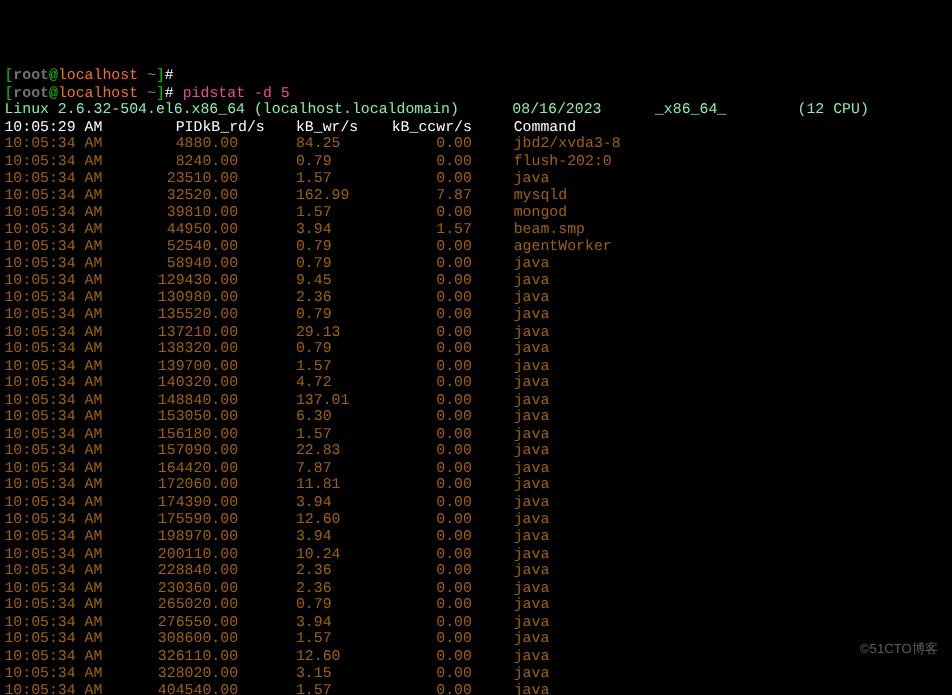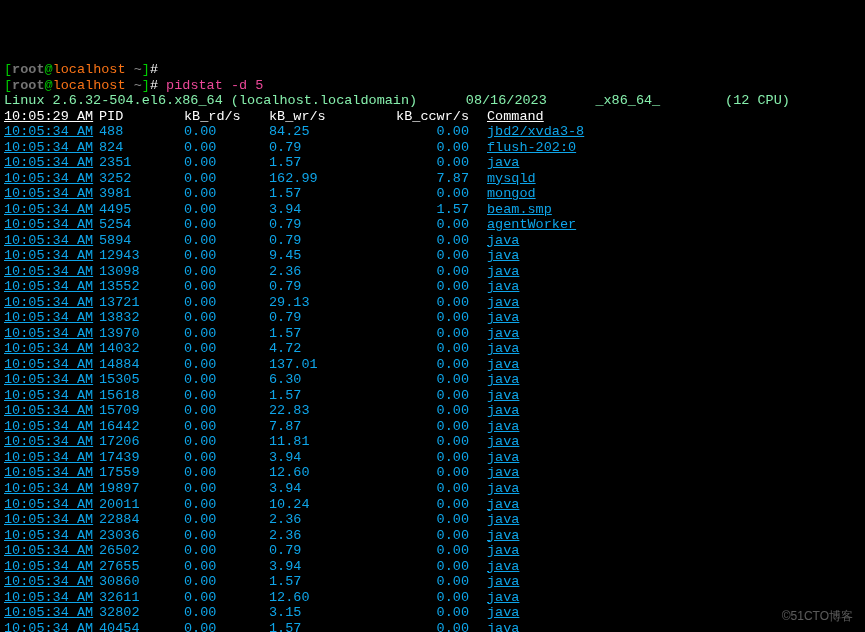--- a/index.html
+++ b/index.html
@@ -19,35 +19,35 @@
     .prompt-line { display: block; }
     .bracket { color: #00cc00; }
     .user { color: #737373; font-weight: bold; }
     .at { color: #00cc00; }
     .host { color: #f97316; }
     .tilde { color: #888; }
     .hash { color: #fff; }
     .cmd { color: #ec4899; }
     .header-line { color: #86efac; }
     .cols { color: #fff; }
-    .data-row { color: #0ea5e9; display: block; }
+    .data-row { color: #a16207; display: block; }
     .watermark {
       position: absolute;
       right: 12px;
-      bottom: 8px;
+      bottom: 34px;
       color: rgba(255,255,255,0.35);
       font-size: 12px;
       font-family: sans-serif;
     }
-    .c-time { width: 95px; display: inline-block; text-decoration: underline; }
-    .c-pid  { width: 85px; display: inline-block; text-align: left; }
+    .c-time { width: 95px; display: inline-block; }
+    .c-pid  { width: 85px; display: inline-block; text-align: right; }
     .c-rd   { width: 85px; display: inline-block; text-align: left; }
     .c-wr   { width: 85px; display: inline-block; text-align: left; }
-    .c-ccwr { width: 75px; display: inline-block; text-align: right; margin-left: 40px; }
-    .c-cmd  { margin-left: 18px; display: inline-block; text-decoration: underline; }
+    .c-ccwr { width: 75px; display: inline-block; text-align: right; }
+    .c-cmd  { margin-left: 38px; display: inline-block; }
   </style>
 </head>
 <body>
 
 
 
 <span class="prompt-line"><span class="bracket">[</span><span class="user">root</span><span class="at">@</span><span class="host">localhost</span> <span class="tilde">~</span><span class="bracket">]</span><span class="hash">#</span></span><span class="prompt-line"><span class="bracket">[</span><span class="user">root</span><span class="at">@</span><span class="host">localhost</span> <span class="tilde">~</span><span class="bracket">]</span><span class="hash">#</span> <span class="cmd">pidstat -d 5</span></span><span class="header-line"><span>Linux 2.6.32-504.el6.x86_64 (localhost.localdomain)</span>      <span>08/16/2023</span>      <span>_x86_64_</span>        <span>(12 CPU)</span></span>
 <span class="cols"><span class="c-time">10:05:29 AM</span><span class="c-pid">PID</span><span class="c-rd">kB_rd/s</span><span class="c-wr">kB_wr/s</span><span class="c-ccwr">kB_ccwr/s</span><span class="c-cmd">Command</span></span><div id="rows"><span class="data-row"><span class="c-time">10:05:34 AM</span><span class="c-pid">488</span><span class="c-rd">0.00</span><span class="c-wr">84.25</span><span class="c-ccwr">0.00</span><span class="c-cmd">jbd2/xvda3-8</span></span><span class="data-row"><span class="c-time">10:05:34 AM</span><span class="c-pid">824</span><span class="c-rd">0.00</span><span class="c-wr">0.79</span><span class="c-ccwr">0.00</span><span class="c-cmd">flush-202:0</span></span><span class="data-row"><span class="c-time">10:05:34 AM</span><span class="c-pid">2351</span><span class="c-rd">0.00</span><span class="c-wr">1.57</span><span class="c-ccwr">0.00</span><span class="c-cmd">java</span></span><span class="data-row"><span class="c-time">10:05:34 AM</span><span class="c-pid">3252</span><span class="c-rd">0.00</span><span class="c-wr">162.99</span><span class="c-ccwr">7.87</span><span class="c-cmd">mysqld</span></span><span class="data-row"><span class="c-time">10:05:34 AM</span><span class="c-pid">3981</span><span class="c-rd">0.00</span><span class="c-wr">1.57</span><span class="c-ccwr">0.00</span><span class="c-cmd">mongod</span></span><span class="data-row"><span class="c-time">10:05:34 AM</span><span class="c-pid">4495</span><span class="c-rd">0.00</span><span class="c-wr">3.94</span><span class="c-ccwr">1.57</span><span class="c-cmd">beam.smp</span></span><span class="data-row"><span class="c-time">10:05:34 AM</span><span class="c-pid">5254</span><span class="c-rd">0.00</span><span class="c-wr">0.79</span><span class="c-ccwr">0.00</span><span class="c-cmd">agentWorker</span></span><span class="data-row"><span class="c-time">10:05:34 AM</span><span class="c-pid">5894</span><span class="c-rd">0.00</span><span class="c-wr">0.79</span><span class="c-ccwr">0.00</span><span class="c-cmd">java</span></span><span class="data-row"><span class="c-time">10:05:34 AM</span><span class="c-pid">12943</span><span class="c-rd">0.00</span><span class="c-wr">9.45</span><span class="c-ccwr">0.00</span><span class="c-cmd">java</span></span><span class="data-row"><span class="c-time">10:05:34 AM</span><span class="c-pid">13098</span><span class="c-rd">0.00</span><span class="c-wr">2.36</span><span class="c-ccwr">0.00</span><span class="c-cmd">java</span></span><span class="data-row"><span class="c-time">10:05:34 AM</span><span class="c-pid">13552</span><span class="c-rd">0.00</span><span class="c-wr">0.79</span><span class="c-ccwr">0.00</span><span class="c-cmd">java</span></span><span class="data-row"><span class="c-time">10:05:34 AM</span><span class="c-pid">13721</span><span class="c-rd">0.00</span><span class="c-wr">29.13</span><span class="c-ccwr">0.00</span><span class="c-cmd">java</span></span><span class="data-row"><span class="c-time">10:05:34 AM</span><span class="c-pid">13832</span><span class="c-rd">0.00</span><span class="c-wr">0.79</span><span class="c-ccwr">0.00</span><span class="c-cmd">java</span></span><span class="data-row"><span class="c-time">10:05:34 AM</span><span class="c-pid">13970</span><span class="c-rd">0.00</span><span class="c-wr">1.57</span><span class="c-ccwr">0.00</span><span class="c-cmd">java</span></span><span class="data-row"><span class="c-time">10:05:34 AM</span><span class="c-pid">14032</span><span class="c-rd">0.00</span><span class="c-wr">4.72</span><span class="c-ccwr">0.00</span><span class="c-cmd">java</span></span><span class="data-row"><span class="c-time">10:05:34 AM</span><span class="c-pid">14884</span><span class="c-rd">0.00</span><span class="c-wr">137.01</span><span class="c-ccwr">0.00</span><span class="c-cmd">java</span></span><span class="data-row"><span class="c-time">10:05:34 AM</span><span class="c-pid">15305</span><span class="c-rd">0.00</span><span class="c-wr">6.30</span><span class="c-ccwr">0.00</span><span class="c-cmd">java</span></span><span class="data-row"><span class="c-time">10:05:34 AM</span><span class="c-pid">15618</span><span class="c-rd">0.00</span><span class="c-wr">1.57</span><span class="c-ccwr">0.00</span><span class="c-cmd">java</span></span><span class="data-row"><span class="c-time">10:05:34 AM</span><span class="c-pid">15709</span><span class="c-rd">0.00</span><span class="c-wr">22.83</span><span class="c-ccwr">0.00</span><span class="c-cmd">java</span></span><span class="data-row"><span class="c-time">10:05:34 AM</span><span class="c-pid">16442</span><span class="c-rd">0.00</span><span class="c-wr">7.87</span><span class="c-ccwr">0.00</span><span class="c-cmd">java</span></span><span class="data-row"><span class="c-time">10:05:34 AM</span><span class="c-pid">17206</span><span class="c-rd">0.00</span><span class="c-wr">11.81</span><span class="c-ccwr">0.00</span><span class="c-cmd">java</span></span><span class="data-row"><span class="c-time">10:05:34 AM</span><span class="c-pid">17439</span><span class="c-rd">0.00</span><span class="c-wr">3.94</span><span class="c-ccwr">0.00</span><span class="c-cmd">java</span></span><span class="data-row"><span class="c-time">10:05:34 AM</span><span class="c-pid">17559</span><span class="c-rd">0.00</span><span class="c-wr">12.60</span><span class="c-ccwr">0.00</span><span class="c-cmd">java</span></span><span class="data-row"><span class="c-time">10:05:34 AM</span><span class="c-pid">19897</span><span class="c-rd">0.00</span><span class="c-wr">3.94</span><span class="c-ccwr">0.00</span><span class="c-cmd">java</span></span><span class="data-row"><span class="c-time">10:05:34 AM</span><span class="c-pid">20011</span><span class="c-rd">0.00</span><span class="c-wr">10.24</span><span class="c-ccwr">0.00</span><span class="c-cmd">java</span></span><span class="data-row"><span class="c-time">10:05:34 AM</span><span class="c-pid">22884</span><span class="c-rd">0.00</span><span class="c-wr">2.36</span><span class="c-ccwr">0.00</span><span class="c-cmd">java</span></span><span class="data-row"><span class="c-time">10:05:34 AM</span><span class="c-pid">23036</span><span class="c-rd">0.00</span><span class="c-wr">2.36</span><span class="c-ccwr">0.00</span><span class="c-cmd">java</span></span><span class="data-row"><span class="c-time">10:05:34 AM</span><span class="c-pid">26502</span><span class="c-rd">0.00</span><span class="c-wr">0.79</span><span class="c-ccwr">0.00</span><span class="c-cmd">java</span></span><span class="data-row"><span class="c-time">10:05:34 AM</span><span class="c-pid">27655</span><span class="c-rd">0.00</span><span class="c-wr">3.94</span><span class="c-ccwr">0.00</span><span class="c-cmd">java</span></span><span class="data-row"><span class="c-time">10:05:34 AM</span><span class="c-pid">30860</span><span class="c-rd">0.00</span><span class="c-wr">1.57</span><span class="c-ccwr">0.00</span><span class="c-cmd">java</span></span><span class="data-row"><span class="c-time">10:05:34 AM</span><span class="c-pid">32611</span><span class="c-rd">0.00</span><span class="c-wr">12.60</span><span class="c-ccwr">0.00</span><span class="c-cmd">java</span></span><span class="data-row"><span class="c-time">10:05:34 AM</span><span class="c-pid">32802</span><span class="c-rd">0.00</span><span class="c-wr">3.15</span><span class="c-ccwr">0.00</span><span class="c-cmd">java</span></span><span class="data-row"><span class="c-time">10:05:34 AM</span><span class="c-pid">40454</span><span class="c-rd">0.00</span><span class="c-wr">1.57</span><span class="c-ccwr">0.00</span><span class="c-cmd">java</span></span></div>
 
 

